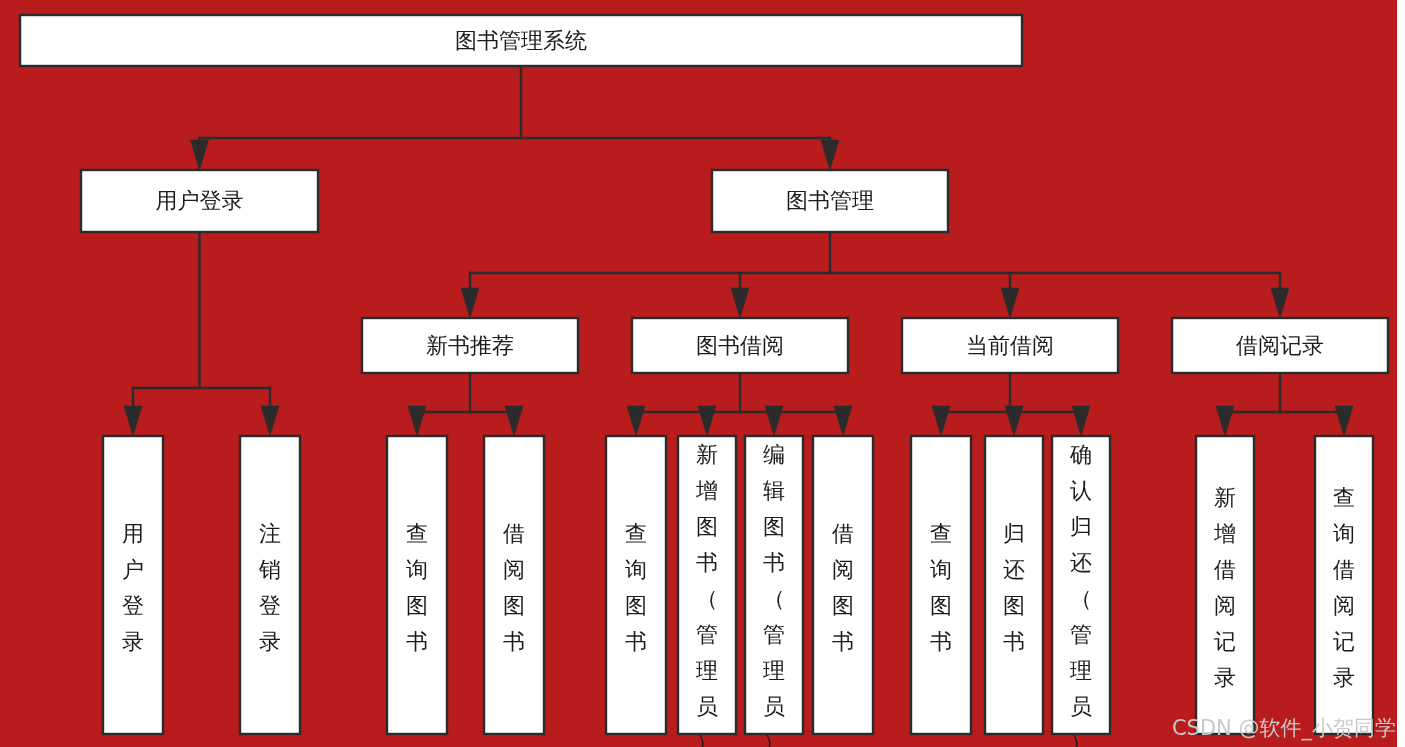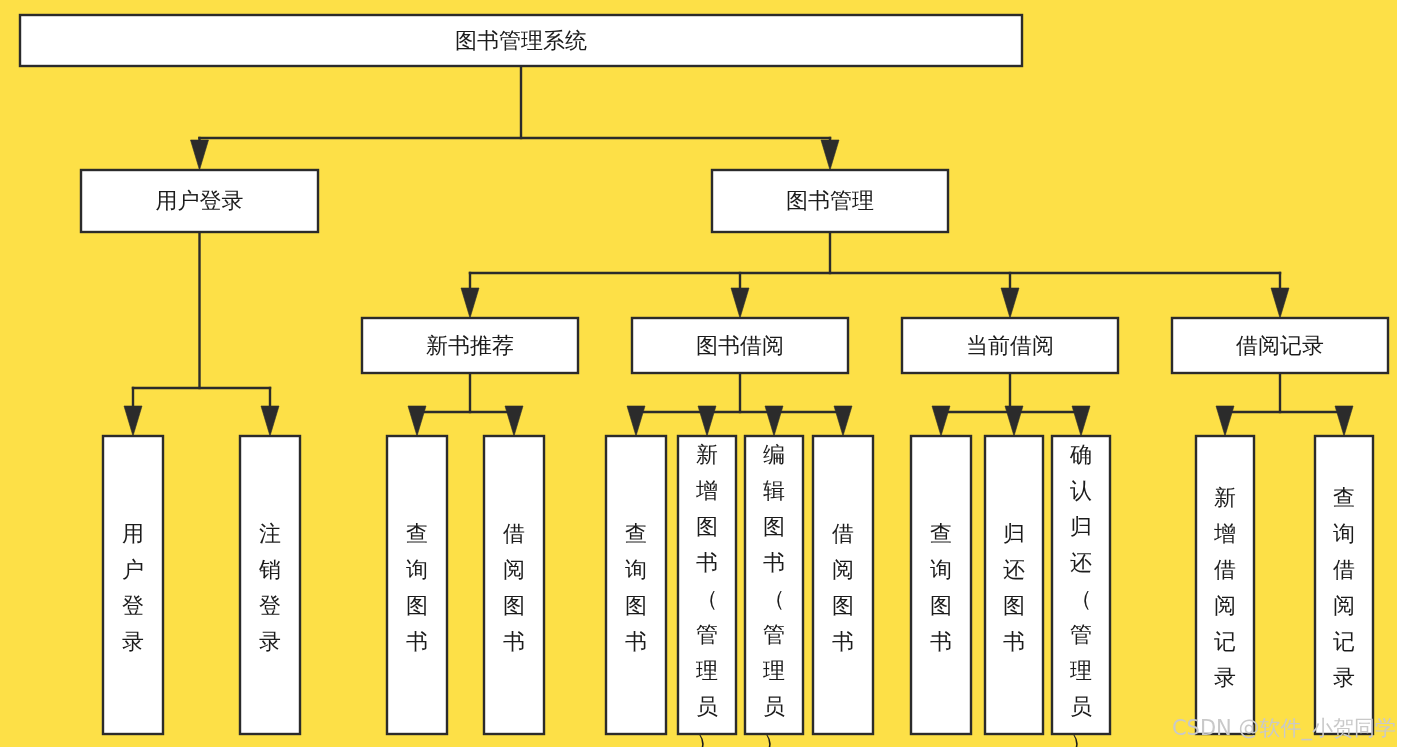--- a/index.html
+++ b/index.html
@@ -8,21 +8,21 @@
     padding: 0;
     background: #ffffff;
   }
   body {
     font-family: "DejaVu Sans", "Liberation Sans", sans-serif;
   }
   #diagram-root {
     position: relative;
     width: 1397px;
     height: 747px;
-    background: #fde047;
+    background: #b91c1c;
     overflow: hidden;
   }
   svg#diagram-svg {
     position: absolute;
     left: 0;
     top: 0;
     width: 1405px;
     height: 747px;
     display: block;
   }

